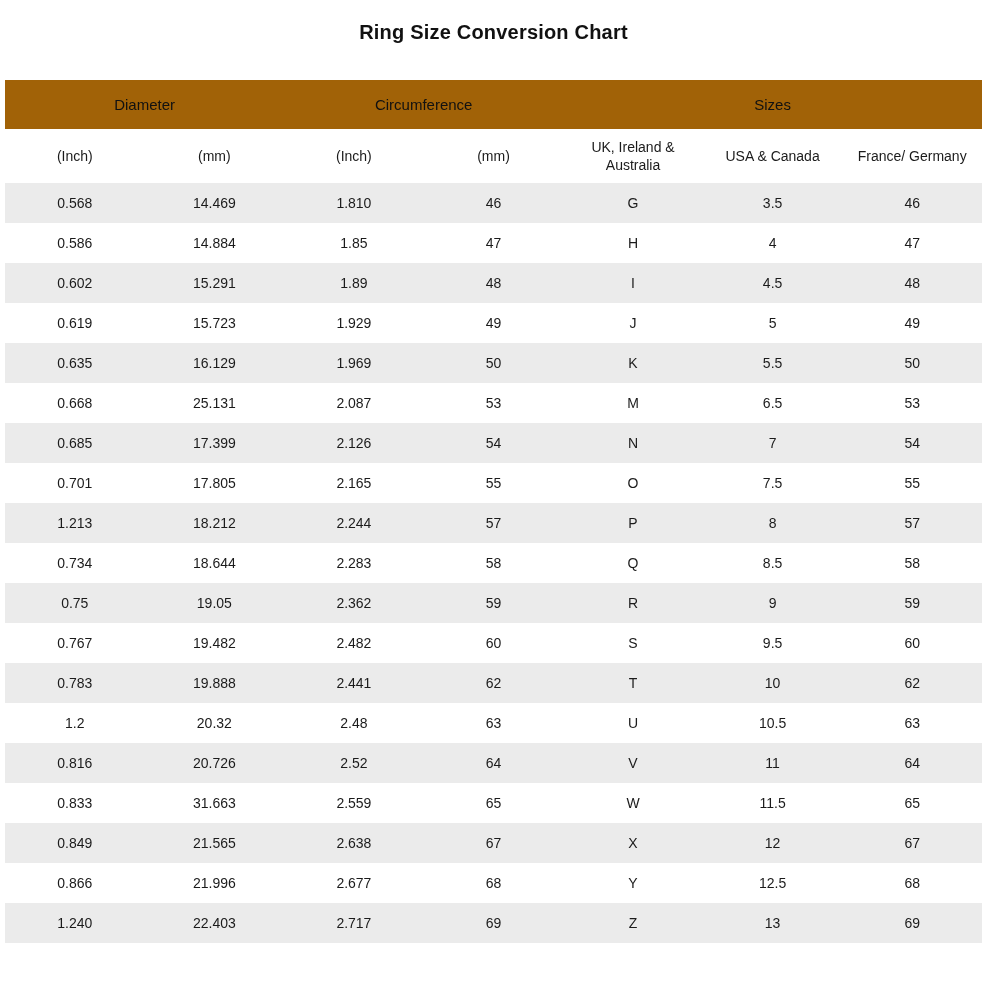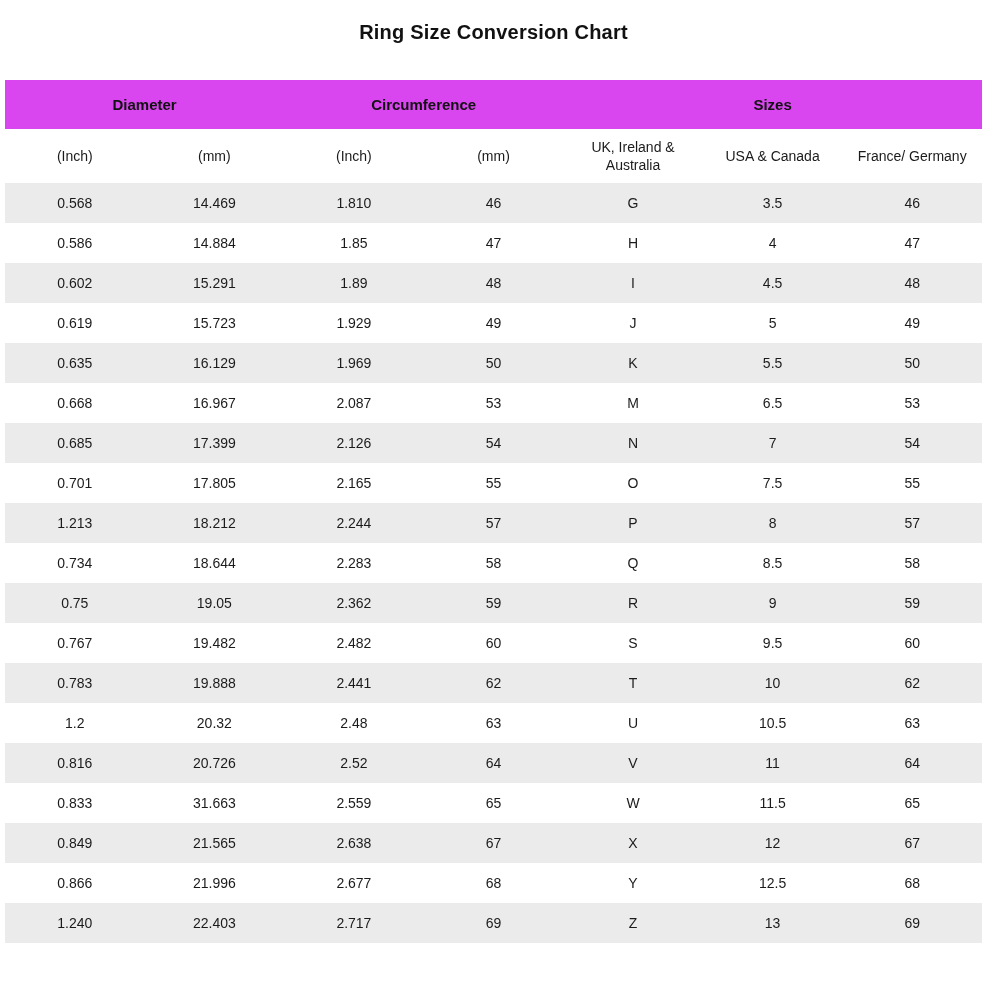--- a/index.html
+++ b/index.html
@@ -31,23 +31,23 @@
   }
   table.ring-table col { width: 14.2857%; }
   th, td {
     text-align: center;
     vertical-align: middle;
     font-size: 14px;
     font-weight: normal;
     padding: 0 4px;
   }
   tr.group-header-row th {
-    background: #d946ef;
+    background: #a16207;
     font-size: 15px;
-    font-weight: bold;
+    font-weight: normal;
     height: 49px;
     color: #111111;
   }
   tr.sub-header-row th {
     background: #ffffff;
     height: 54px;
     font-size: 14px;
     line-height: 1.3;
     color: #1b1b1b;
   }
@@ -128,21 +128,21 @@
           <td>0.635</td>
           <td>16.129</td>
           <td>1.969</td>
           <td>50</td>
           <td>K</td>
           <td>5.5</td>
           <td>50</td>
         </tr>
         <tr>
           <td>0.668</td>
-          <td>16.967</td>
+          <td>25.131</td>
           <td>2.087</td>
           <td>53</td>
           <td>M</td>
           <td>6.5</td>
           <td>53</td>
         </tr>
         <tr>
           <td>0.685</td>
           <td>17.399</td>
           <td>2.126</td>

